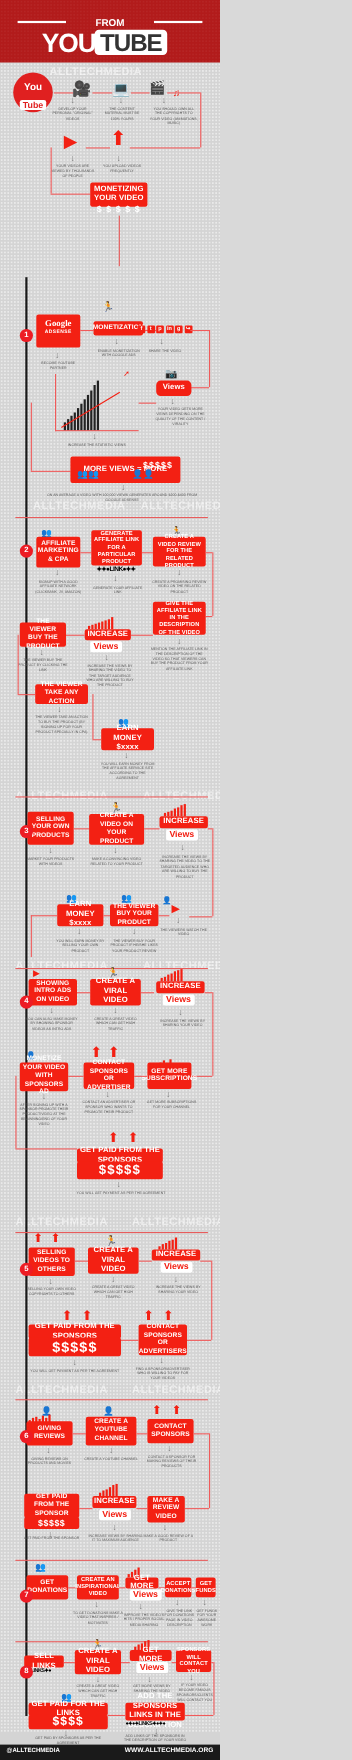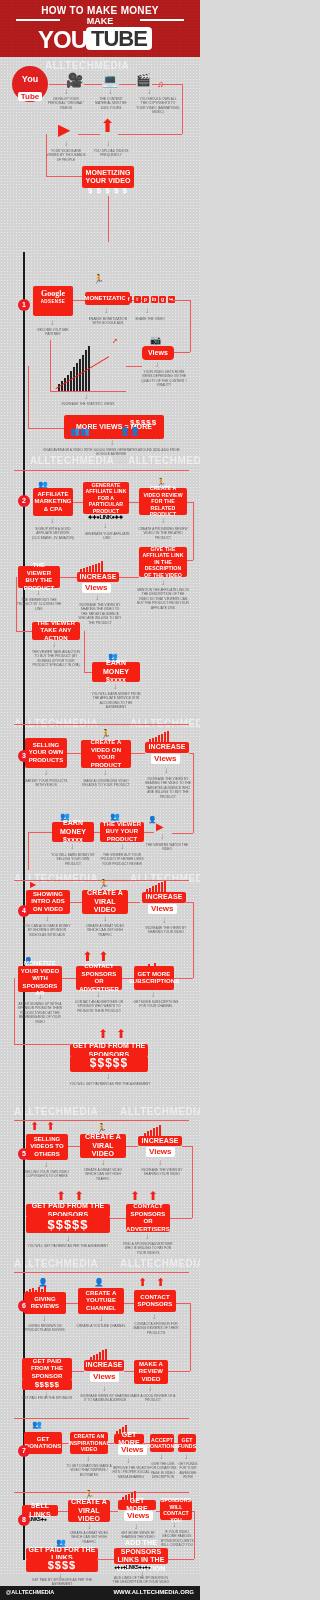--- a/index.html
+++ b/index.html
@@ -87,24 +87,23 @@
   .footer{position:absolute;left:0;bottom:0;width:200px;height:14px;background:#1a1a1a;}
   .footer .l{position:absolute;left:6px;top:3px;color:#fff;font-size:5.5px;font-weight:bold;}
   .footer .r{position:absolute;right:6px;top:3px;color:#fff;font-size:6px;font-weight:bold;}
 </style>
 </head>
 <body>
 
 <div class="page">
 
   <div class="header">
-    <div class="hdr-line1">HOW TO MAKE MONEY</div>
     <div class="hdr-rule l"></div>
     <div class="hdr-rule r"></div>
-    <div class="hdr-line2" style="top:16px">MAKE</div>
+    <div class="hdr-line2" style="top:16px">FROM</div>
     <div class="hdr-you">YOU</div>
     <div class="hdr-tube">TUBE</div>
   </div>
 
   <div class="body-bg"></div>
 
   <div class="wm" style="left:45px;top:60px">ALLTECHMEDIA</div>
   <div class="wm" style="left:30px;top:455px">ALLTECHMEDIA</div>
   <div class="wm" style="left:128px;top:455px">ALLTECHMEDIA</div>
   <div class="wm" style="left:14px;top:718px">ALLTECHMEDIA</div>

